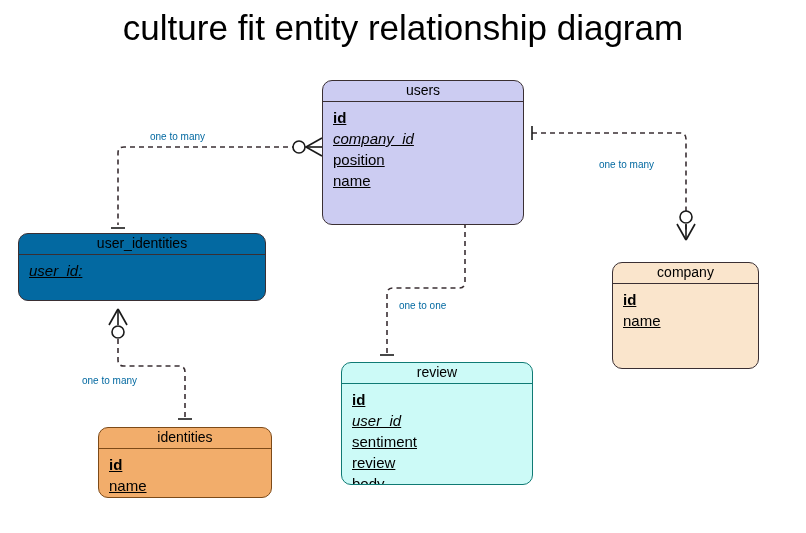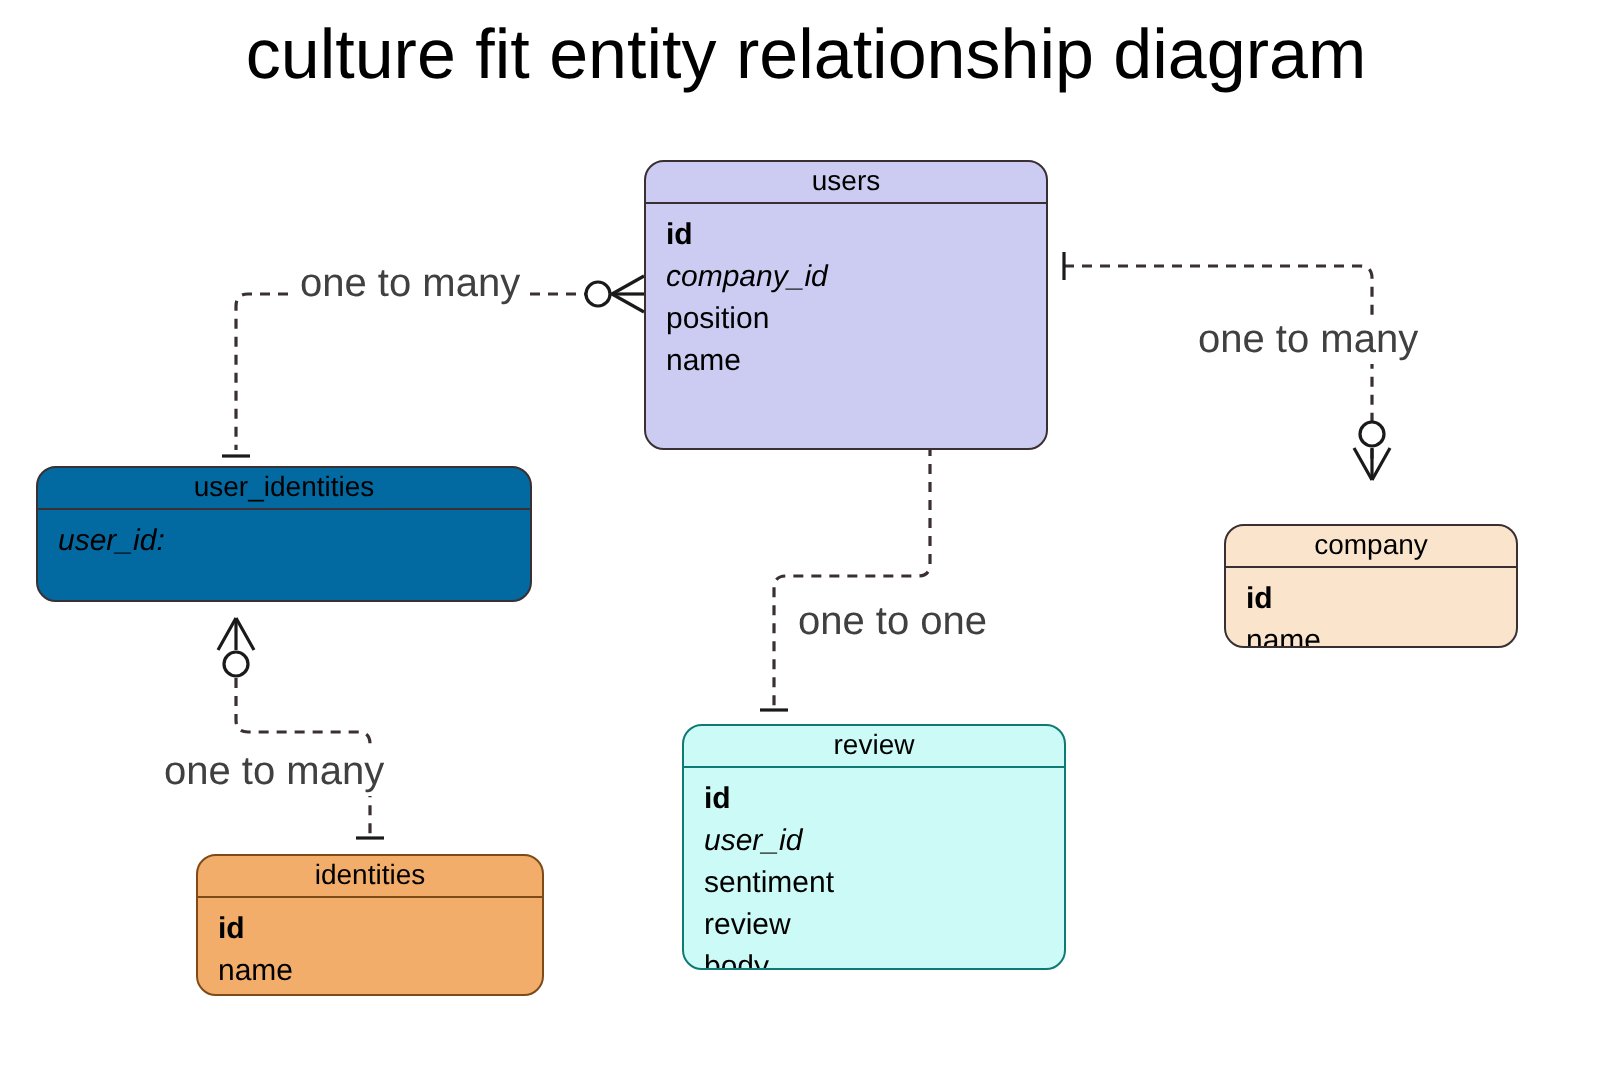--- a/index.html
+++ b/index.html
@@ -49,37 +49,38 @@
     text-align: center;
     font-size: 14px;
     color: #000000;
     padding: 2px 4px 3px 4px;
     border-bottom: 1.6px solid #3a2f33;
     line-height: 15px;
     white-space: nowrap;
   }
   .entity-fields {
     padding: 5px 0 4px 10px;
+    text-decoration: underline;
   }
   .field {
     font-size: 15px;
     color: #000000;
     line-height: 21px;
     white-space: nowrap;
   }
   .field.pk {
     font-weight: bold;
   }
   .field.fk {
     font-style: italic;
   }
   .edge-label {
     position: absolute;
-    font-size: 20px;
-    color: #404040;
+    font-size: 10px;
+    color: #0369a1;
     background: #ffffff;
     padding: 0 3px;
     white-space: nowrap;
   }
 </style>
 </head>
 <body>
 
 <div id="canvas">
 
@@ -148,21 +149,21 @@
     <div class="entity-title" style="border-bottom-color: rgb(15, 122, 116);">review</div>
     <div class="entity-fields">
         <div class="field pk">id</div>
         <div class="field fk">user_id</div>
         <div class="field plain">sentiment</div>
         <div class="field plain">review</div>
         <div class="field plain">body</div>
       </div>
   </div>
 
-  <div class="entity" style="left: 612px; top: 262px; width: 147px; height: 62px; background: rgb(250, 229, 204); border-color: rgb(58, 47, 51);">
+  <div class="entity" style="left: 612px; top: 262px; width: 147px; height: 107px; background: rgb(250, 229, 204); border-color: rgb(58, 47, 51);">
     <div class="entity-title" style="border-bottom-color: rgb(58, 47, 51);">company</div>
     <div class="entity-fields">
         <div class="field pk">id</div>
         <div class="field plain">name</div>
       </div>
   </div>
 
   <div id="edge-labels">
       <div class="edge-label" style="left: 147px; top: 131px;">one to many</div>
       <div class="edge-label" style="left: 596px; top: 159px;">one to many</div>

